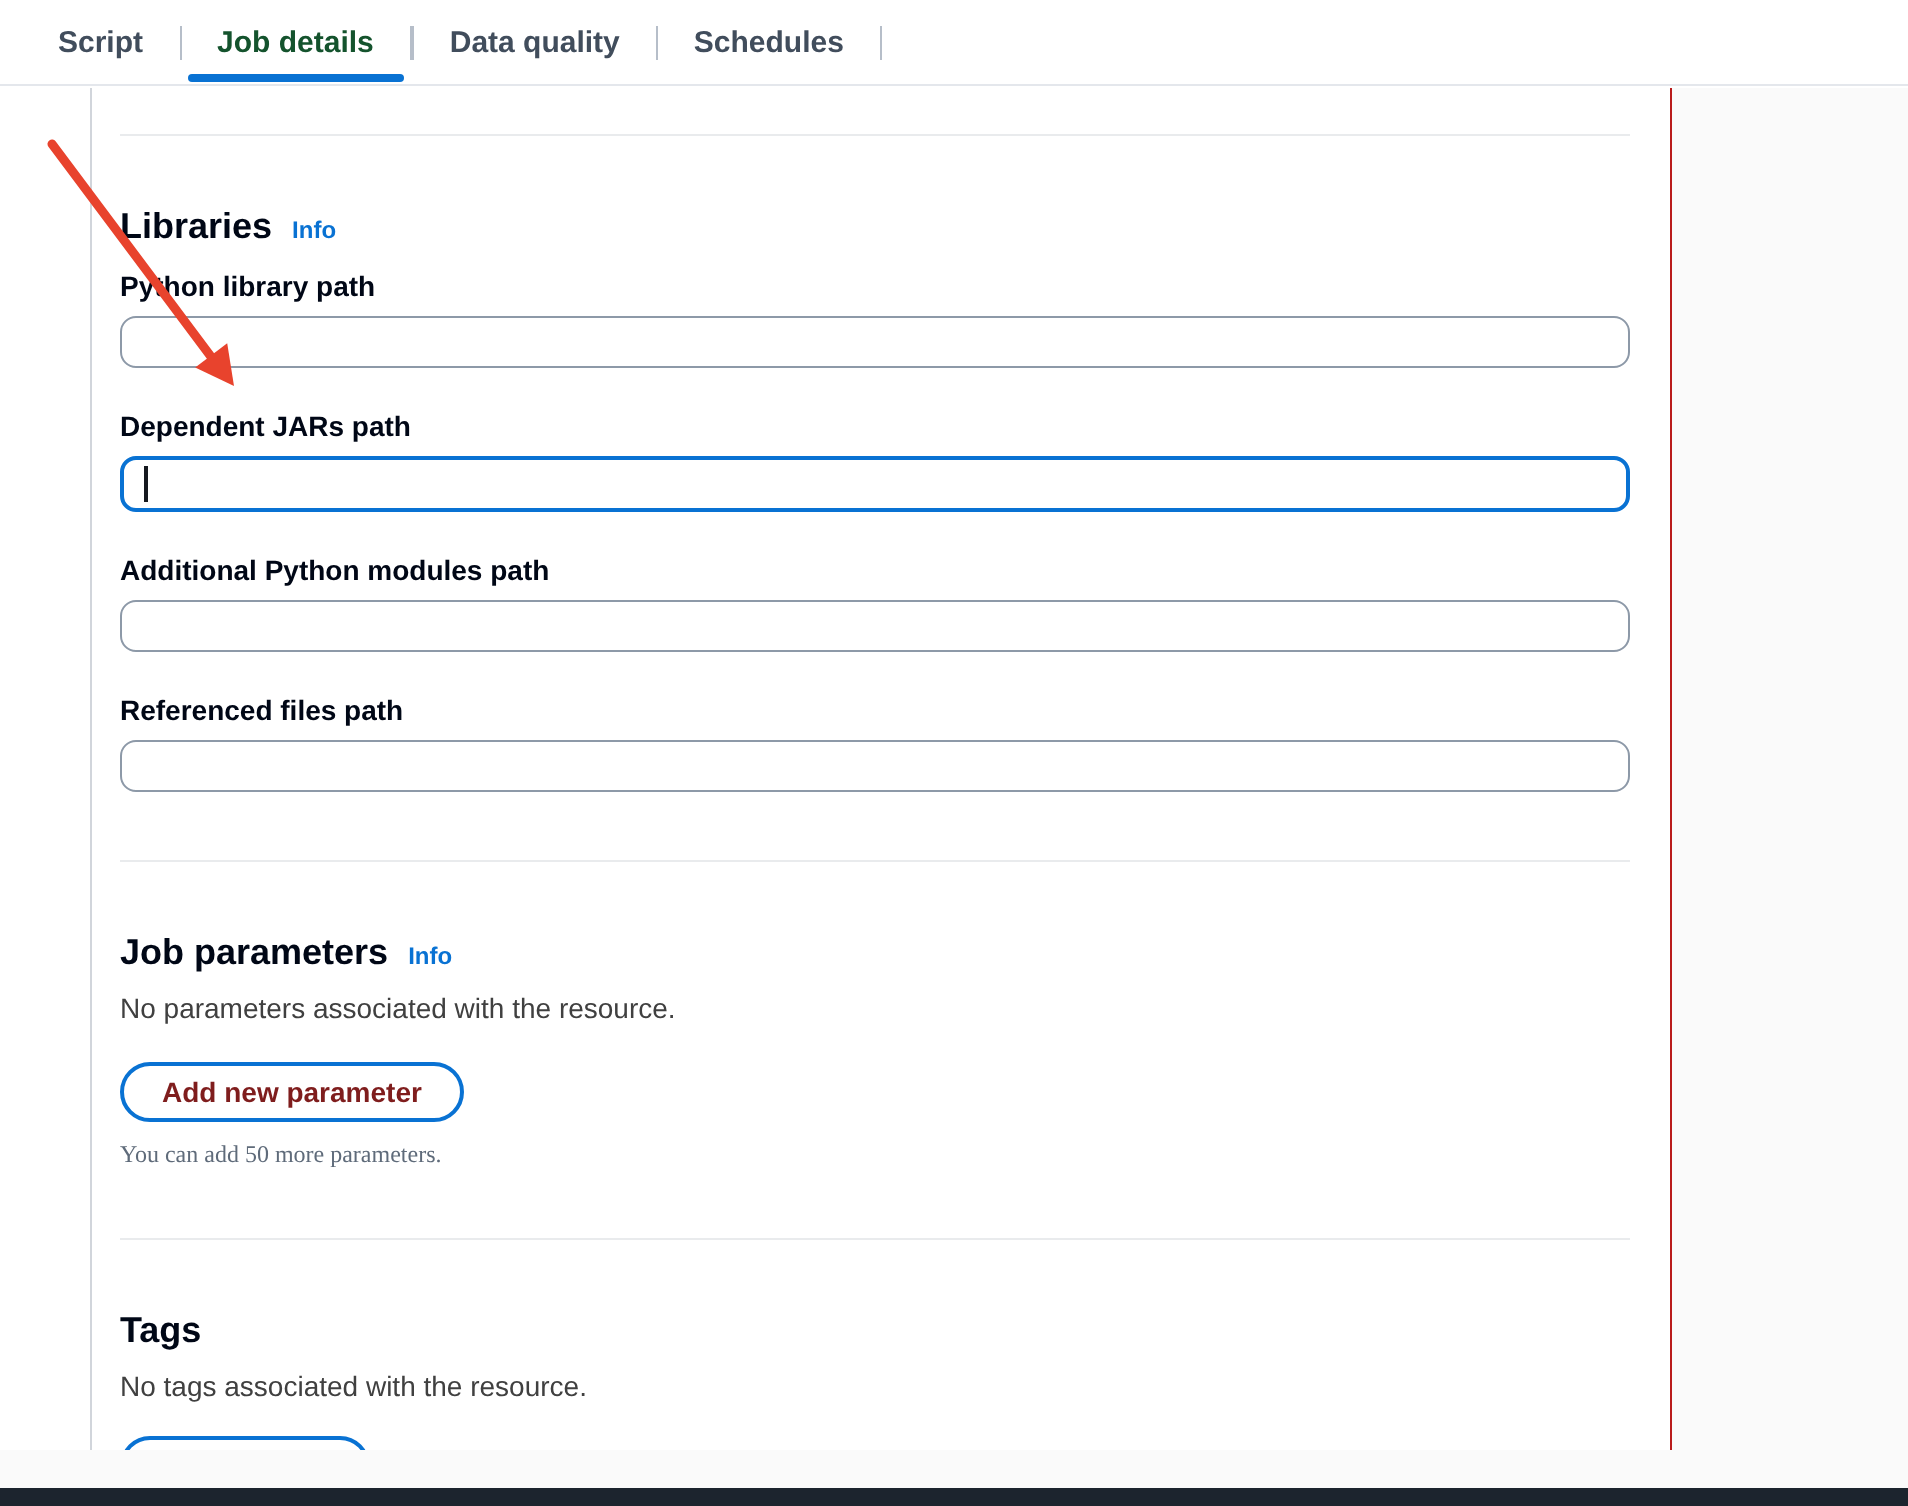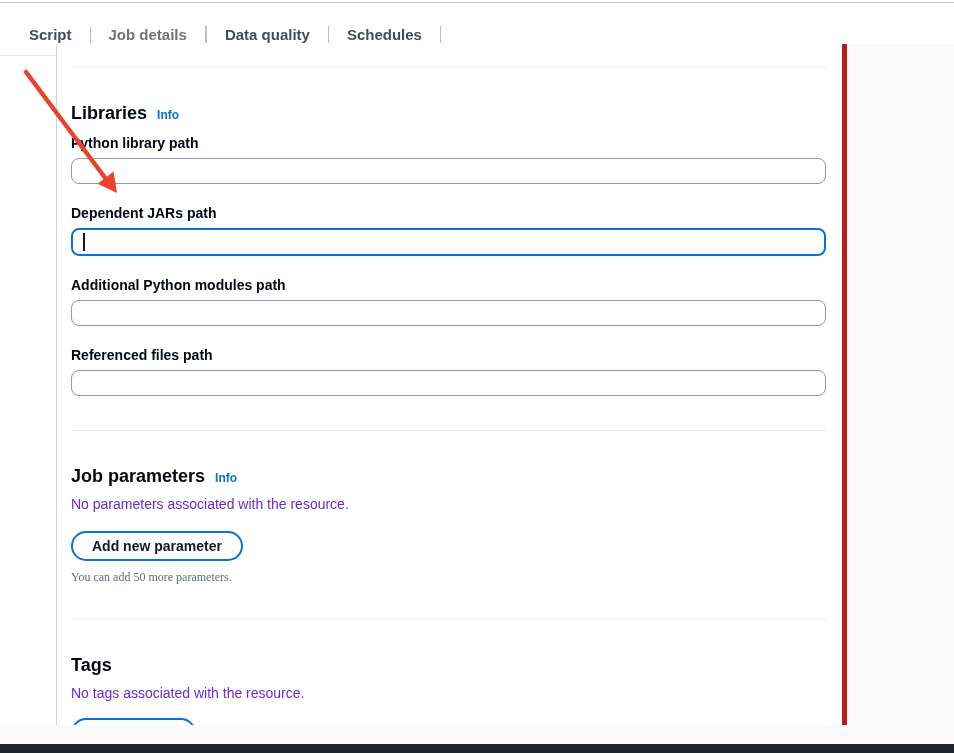--- a/index.html
+++ b/index.html
@@ -4,36 +4,36 @@
 <style>
   * { margin:0; padding:0; box-sizing:border-box; }
   html,body { width:954px; height:753px; overflow:hidden; background:#fff;
               font-family:"Liberation Sans", sans-serif; }
   .page { position:relative; width:954px; height:753px; background:#fff; }
 
   
   .top-hairline { position:absolute; top:2px; left:0; right:0; height:1px; background:#c1c7d0; }
 
   
-  .tabbar { position:absolute; top:13px; left:0; right:0; height:43px; background:#fff;
+  .tabbar { position:absolute; top:0; left:0; right:0; height:43px; background:#fff;
             display:flex; align-items:stretch; padding-left:11px;
             border-bottom:1px solid #e4e7ec; }
   .tab { display:flex; align-items:center; padding:0 18px; font-size:15px; font-weight:700;
          color:#414d5c; position:relative; cursor:pointer; white-space:nowrap; }
-  .tab.active { color:#737373; }
+  .tab.active { color:#14532d; }
   .tab.active::after { content:""; position:absolute; left:3px; right:3px; bottom:1px;
                        height:4px; background:#0972d3; border-radius:2px; }
   .tab-divider { width:1px; height:17px; background:#b6bec9; align-self:center; }
 
   
   .outer-bg { position:absolute; left:831px; top:44px; width:123px; height:681px; background:#fafafa; }
 
   
-  .panel { position:absolute; left:56px; top:44px; width:791px; height:681px; background:#fff;
-           border-left:1px solid #d1d5db; border-right:5px solid #b91c1c; }
+  .panel { position:absolute; left:45px; top:44px; width:791px; height:681px; background:#fff;
+           border-left:1px solid #d1d5db; border-right:1px solid #b91c1c; }
   .panel-content { margin-left:14px; width:755px; }
 
   .divider { height:1px; background:#e9ebed; }
   .top-divider { margin-top:23px; }
 
   .section-head { display:flex; align-items:baseline; gap:10px; margin-top:34px; }
   h2 { font-size:18px; line-height:22px; font-weight:700; color:#000716; }
   .info-link { font-size:12px; font-weight:700; color:#0972d3; text-decoration:none; cursor:pointer; }
 
   .field { margin-top:10px; }
@@ -43,23 +43,23 @@
   .text-input { display:block; width:755px; height:26px; border:1px solid #8d99a8; border-radius:8px;
                 padding:0 10px; font-size:14px; color:#000716; background:#fff; outline:none;
                 font-family:"Liberation Sans", sans-serif; }
   .input-wrap.focused .text-input { height:28px; border:2px solid #0972d3; }
   .caret { position:absolute; left:12px; top:5px; width:2px; height:18px; background:#16191f;
            animation: blink 1.1s steps(1) infinite; }
   @keyframes blink { 50% { opacity:0; } }
 
   .mid-divider { margin-top:34px; }
 
-  .empty-text { margin-top:8px; font-size:14px; line-height:18px; color:#6d28d9; }
+  .empty-text { margin-top:8px; font-size:14px; line-height:18px; color:#404040; }
   .pill-button { display:inline-block; margin-top:18px; border:2px solid #0972d3; border-radius:17px;
-                 background:#fff; color:#0f172a; font-size:14px; font-weight:700; line-height:18px;
+                 background:#fff; color:#7f1d1d; font-size:14px; font-weight:700; line-height:18px;
                  padding:4px 19px; cursor:pointer; font-family:"Liberation Sans", sans-serif; }
   .helper-text { margin-top:8px; font-size:12px; line-height:16px; color:#5f6b7a;font-family:Liberation Serif, serif; }
   .tags-button { margin-top:16px; }
 
   
   .footer-strip { position:absolute; left:0; top:725px; width:954px; height:19px; background:#fafafa; }
   .footer-bar { position:absolute; left:0; top:744px; width:954px; height:9px; background:#1c242e; }
 
   
   .arrow-overlay { position:absolute; left:0; top:0; width:954px; height:753px;

